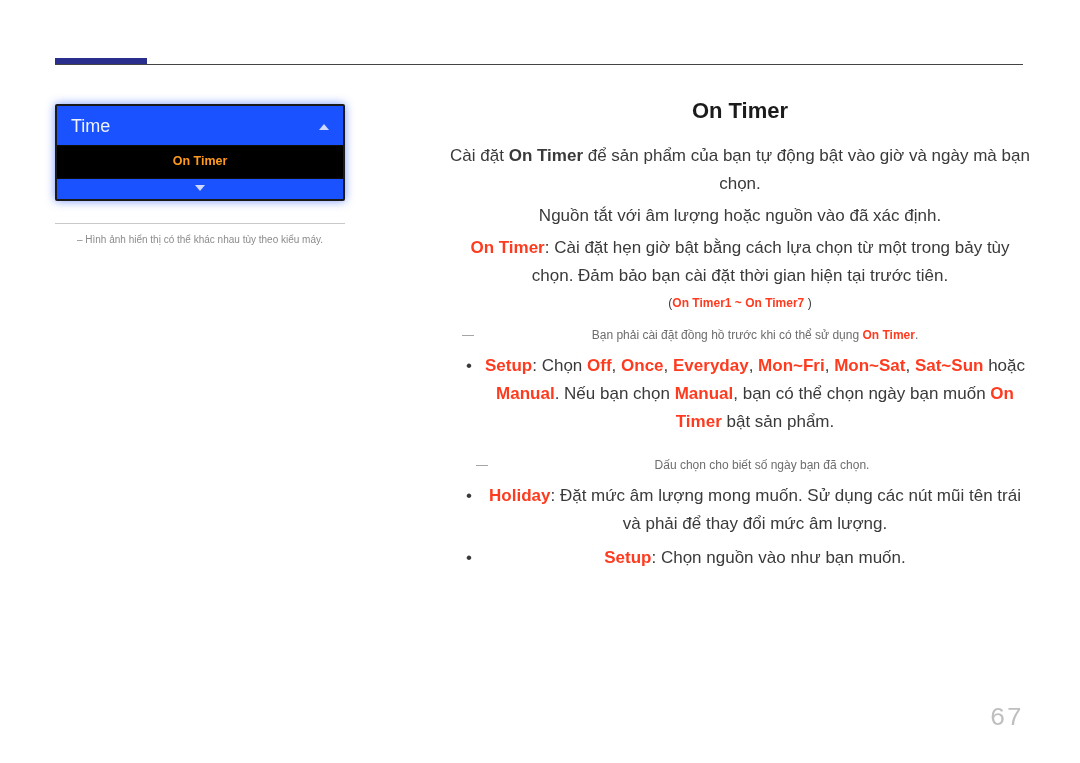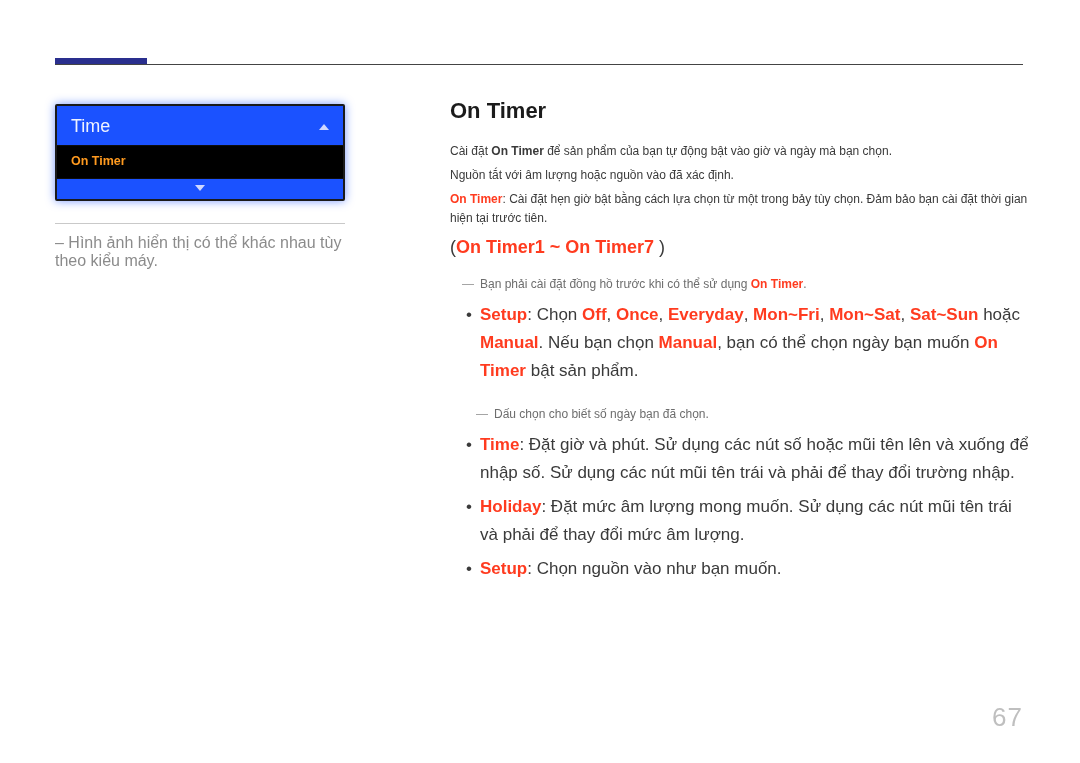--- a/index.html
+++ b/index.html
@@ -1,44 +1,44 @@
 <!DOCTYPE html>
 <html><head>
 <meta charset="utf-8">
 <style>
   * { box-sizing: border-box; margin: 0; padding: 0; }
   html, body { width: 1080px; height: 763px; background: #fff; font-family: Arial, Helvetica, sans-serif; color: #3a3a3a; }
-  .page { width: 1080px; height: 763px; position: relative; }
+  .page { width: 1080px; height: 763px; position: relative; text-align: center; }
   .topbar { position: absolute; left: 55px; right: 57px; top: 64px; height: 0; border-top: 1px solid #444; }
   .topbar-accent { position: absolute; left: 55px; top: 58px; width: 92px; height: 6px; background: #2a2f8e; }
   .left-col { position: absolute; left: 55px; top: 104px; width: 300px; }
   .menu-box { position: relative; width: 290px; background: #1b52ff; border: 2px solid #1a1a1a; border-radius: 2px; box-shadow: 0 0 10px rgba(27,82,255,.6); padding: 0; color: #fff; }
   .menu-title-row { display: flex; align-items: center; justify-content: space-between; padding: 10px 14px 8px 14px; }
   .menu-title { font-size: 18px; font-weight: 400; color: #eef2ff; }
   .chev { width: 0; height: 0; display: inline-block; border-left: 5px solid transparent; border-right: 5px solid transparent; }
   .chev-up { border-bottom: 6px solid #cfd8ff; }
   .chev-down { border-top: 6px solid #cfd8ff; }
   .menu-item { padding: 8px 14px; font-size: 12.5px; color: #e7ecff; line-height: 1.4; }
   .menu-item.selected { background: #000; color: #ff9a1f; font-weight: 600; border-top: 1px solid #0d0d0d; border-bottom: 1px solid #0d0d0d; padding-top: 7px; padding-bottom: 7px; }
   .menu-footer { display: flex; justify-content: center; padding: 6px 0 8px 0; }
   .left-caption-sep { border-top: 1px solid #c9c9c9; margin-top: 22px; width: 290px; }
-  .left-caption { font-size: 16px; color: #8b8b8b; margin-top: 10px; width: 290px; }
+  .left-caption { font-size: 10px; color: #8b8b8b; margin-top: 10px; width: 290px; }
   .left-caption::before { content: "– "; color: #8b8b8b; }
   .right-col { position: absolute; left: 450px; top: 98px; width: 580px; }
   .section-title { font-size: 22px; font-weight: 700; color: #1b1b1b; margin-bottom: 18px; }
-  .p { font-size: 12px; line-height: 1.65; color: #3a3a3a; margin-bottom: 4px; }
+  .p { font-size: 17px; line-height: 1.65; color: #3a3a3a; margin-bottom: 4px; }
   .p .b { font-weight: 700; }
   .red { color: #ff3b1f; font-weight: 700; }
   .note { font-size: 12px; line-height: 1.65; color: #6d6d6d; padding-left: 30px; position: relative; margin-top: 12px; }
   .note::before { content: "―"; position: absolute; left: 12px; top: 0; color: #9a9a9a; }
   .bullet { font-size: 17px; line-height: 1.65; color: #3a3a3a; padding-left: 30px; position: relative; margin-top: 6px; }
   .bullet::before { content: "•"; position: absolute; left: 16px; top: 0; color: #3a3a3a; }
   .nested { margin-left: 14px; margin-top: 20px; }
-  .page-num { position: absolute; right: 57px; bottom: 30px; font-size: 26px; color: #bfbfbf; font-weight: 300; letter-spacing: 1px; }
-  .paren { font-size: 18px; color: #3a3a3a; }
+  .page-num { position: absolute; right: 57px; bottom: 30px; font-size: 26px; color: #bfbfbf; font-weight: 300; letter-spacing: 1px; font-family: Liberation Mono, monospace; }
+  .paren { font-size: 12px; color: #3a3a3a; }
 </style>
 </head>
 <body>
 
 <div class="page">
   <div class="topbar-accent"></div>
   <div class="topbar"></div>
 
   <div class="left-col">
     <div class="menu-box">
@@ -72,23 +72,20 @@
     <div class="note">
       <span>Bạn phải cài đặt đồng hồ trước khi có thể sử dụng </span><span class="red">On Timer</span><span>.</span>
     </div>
 
     <div class="bullet">
       <span class="red">Setup</span><span>: Chọn </span><span class="red">Off</span>, <span class="red">Once</span>, <span class="red">Everyday</span>, <span class="red">Mon~Fri</span>, <span class="red">Mon~Sat</span>, <span class="red">Sat~Sun</span><span> hoặc </span><span class="red">Manual</span><span>. Nếu bạn chọn </span><span class="red">Manual</span><span>, bạn có thể chọn ngày bạn muốn </span><span class="red">On Timer</span><span> bật sản phẩm.</span>
     </div>
 
     <div class="note nested">Dấu chọn cho biết số ngày bạn đã chọn.</div>
 
-    <div class="bullet">
-      <span class="red">Time</span><span>: Đặt giờ và phút. Sử dụng các nút số hoặc mũi tên lên và xuống để nhập số. Sử dụng các nút mũi tên trái và phải để thay đổi trường nhập.</span>
-    </div>
 
     <div class="bullet">
       <span class="red">Holiday</span><span>: Đặt mức âm lượng mong muốn. Sử dụng các nút mũi tên trái và phải để thay đổi mức âm lượng.</span>
     </div>
 
     <div class="bullet">
       <span class="red">Setup</span><span>: Chọn nguồn vào như bạn muốn.</span>
     </div>
   </div>
 

